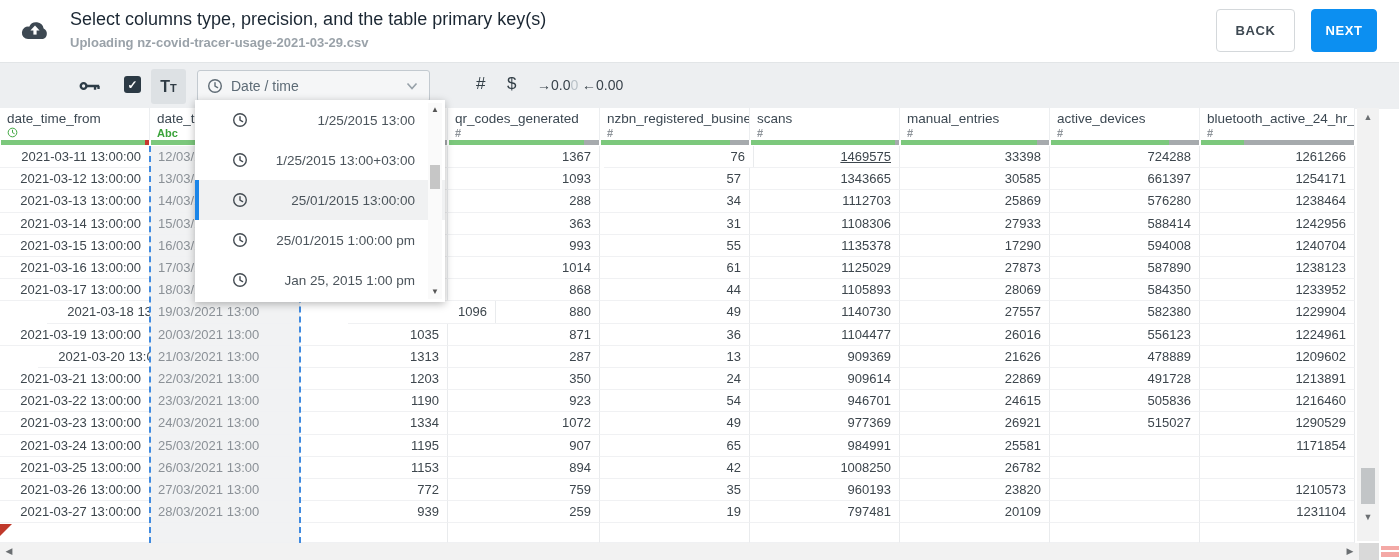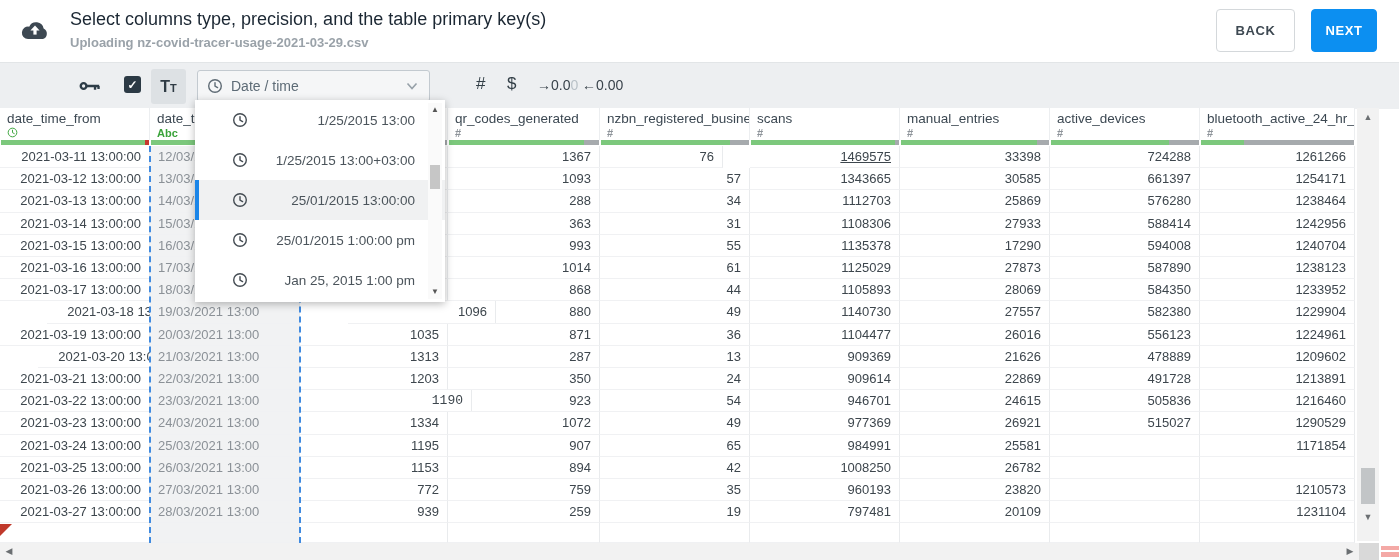--- a/index.html
+++ b/index.html
@@ -176,21 +176,21 @@
       <div class="cell num" style="left: 300px; width: 148px; top: 168.2px; height: 22.2px;"></div>
       <div class="cell num" style="left: 300px; width: 148px; top: 190.4px; height: 22.2px;"></div>
       <div class="cell num" style="left: 300px; width: 148px; top: 212.6px; height: 22.2px;"></div>
       <div class="cell num" style="left: 300px; width: 148px; top: 234.8px; height: 22.2px;"></div>
       <div class="cell num" style="left: 300px; width: 148px; top: 257px; height: 22.2px;"></div>
       <div class="cell num" style="left: 300px; width: 148px; top: 279.2px; height: 22.2px;"></div>
       <div class="cell num" style="left: 300px; width: 148px; top: 301.4px; height: 22.2px; margin-left: 48px;">1096</div>
       <div class="cell num" style="left: 300px; width: 148px; top: 323.6px; height: 22.2px;">1035</div>
       <div class="cell num" style="left: 300px; width: 148px; top: 345.8px; height: 22.2px;">1313</div>
       <div class="cell num" style="left: 300px; width: 148px; top: 368px; height: 22.2px;">1203</div>
-      <div class="cell num" style="left: 300px; width: 172px; top: 390.2px; height: 22.2px; font-family: Liberation Mono, monospace;">1190</div>
+      <div class="cell num" style="left: 300px; width: 148px; top: 390.2px; height: 22.2px;">1190</div>
       <div class="cell num" style="left: 300px; width: 148px; top: 412.4px; height: 22.2px;">1334</div>
       <div class="cell num" style="left: 300px; width: 148px; top: 434.6px; height: 22.2px; padding-left: 48px;">1195</div>
       <div class="cell num" style="left: 300px; width: 148px; top: 456.8px; height: 22.2px;">1153</div>
       <div class="cell num" style="left: 300px; width: 148px; top: 479px; height: 22.2px;">772</div>
       <div class="cell num" style="left: 300px; width: 148px; top: 501.2px; height: 22.2px;">939</div>
       <div class="cell num" style="left: 300px; width: 148px; top: 523.4px; height: 19.6px;"></div>
       <div class="hcell" style="left: 448px; width: 152px;">
         <div class="cname">qr_codes_generated</div>
         <div class="ctype">#</div>
       </div>
@@ -213,21 +213,21 @@
       <div class="cell num" style="left: 448px; width: 152px; top: 456.8px; height: 22.2px;">894</div>
       <div class="cell num" style="left: 448px; width: 152px; top: 479px; height: 22.2px;">759</div>
       <div class="cell num" style="left: 448px; width: 152px; top: 501.2px; height: 22.2px;">259</div>
       <div class="cell num" style="left: 448px; width: 152px; top: 523.4px; height: 19.6px;"></div>
       <div class="hcell" style="left: 600px; width: 150px;">
         <div class="cname">nzbn_registered_busine</div>
         <div class="ctype">#</div>
       </div>
       <div class="qseg" style="left: 601px; width: 128.76px; background: rgb(124, 200, 124);"></div>
       <div class="qseg" style="left: 729.76px; width: 19.24px; background: rgb(166, 170, 173);"></div>
-      <div class="cell num" style="left: 573px; width: 150px; top: 146px; height: 22.2px;">76</div>
+      <div class="cell num" style="left: 604px; width: 150px; top: 146px; height: 22.2px;">76</div>
       <div class="cell num" style="left: 600px; width: 150px; top: 168.2px; height: 22.2px;">57</div>
       <div class="cell num" style="left: 600px; width: 150px; top: 190.4px; height: 22.2px;">34</div>
       <div class="cell num" style="left: 600px; width: 150px; top: 212.6px; height: 22.2px;">31</div>
       <div class="cell num" style="left: 600px; width: 150px; top: 234.8px; height: 22.2px;">55</div>
       <div class="cell num" style="left: 600px; width: 150px; top: 257px; height: 22.2px;">61</div>
       <div class="cell num" style="left: 600px; width: 150px; top: 279.2px; height: 22.2px;">44</div>
       <div class="cell num" style="left: 600px; width: 150px; top: 301.4px; height: 22.2px;">49</div>
       <div class="cell num" style="left: 600px; width: 150px; top: 323.6px; height: 22.2px;">36</div>
       <div class="cell num" style="left: 600px; width: 150px; top: 345.8px; height: 22.2px;">13</div>
       <div class="cell num" style="left: 600px; width: 150px; top: 368px; height: 22.2px;">24</div>

